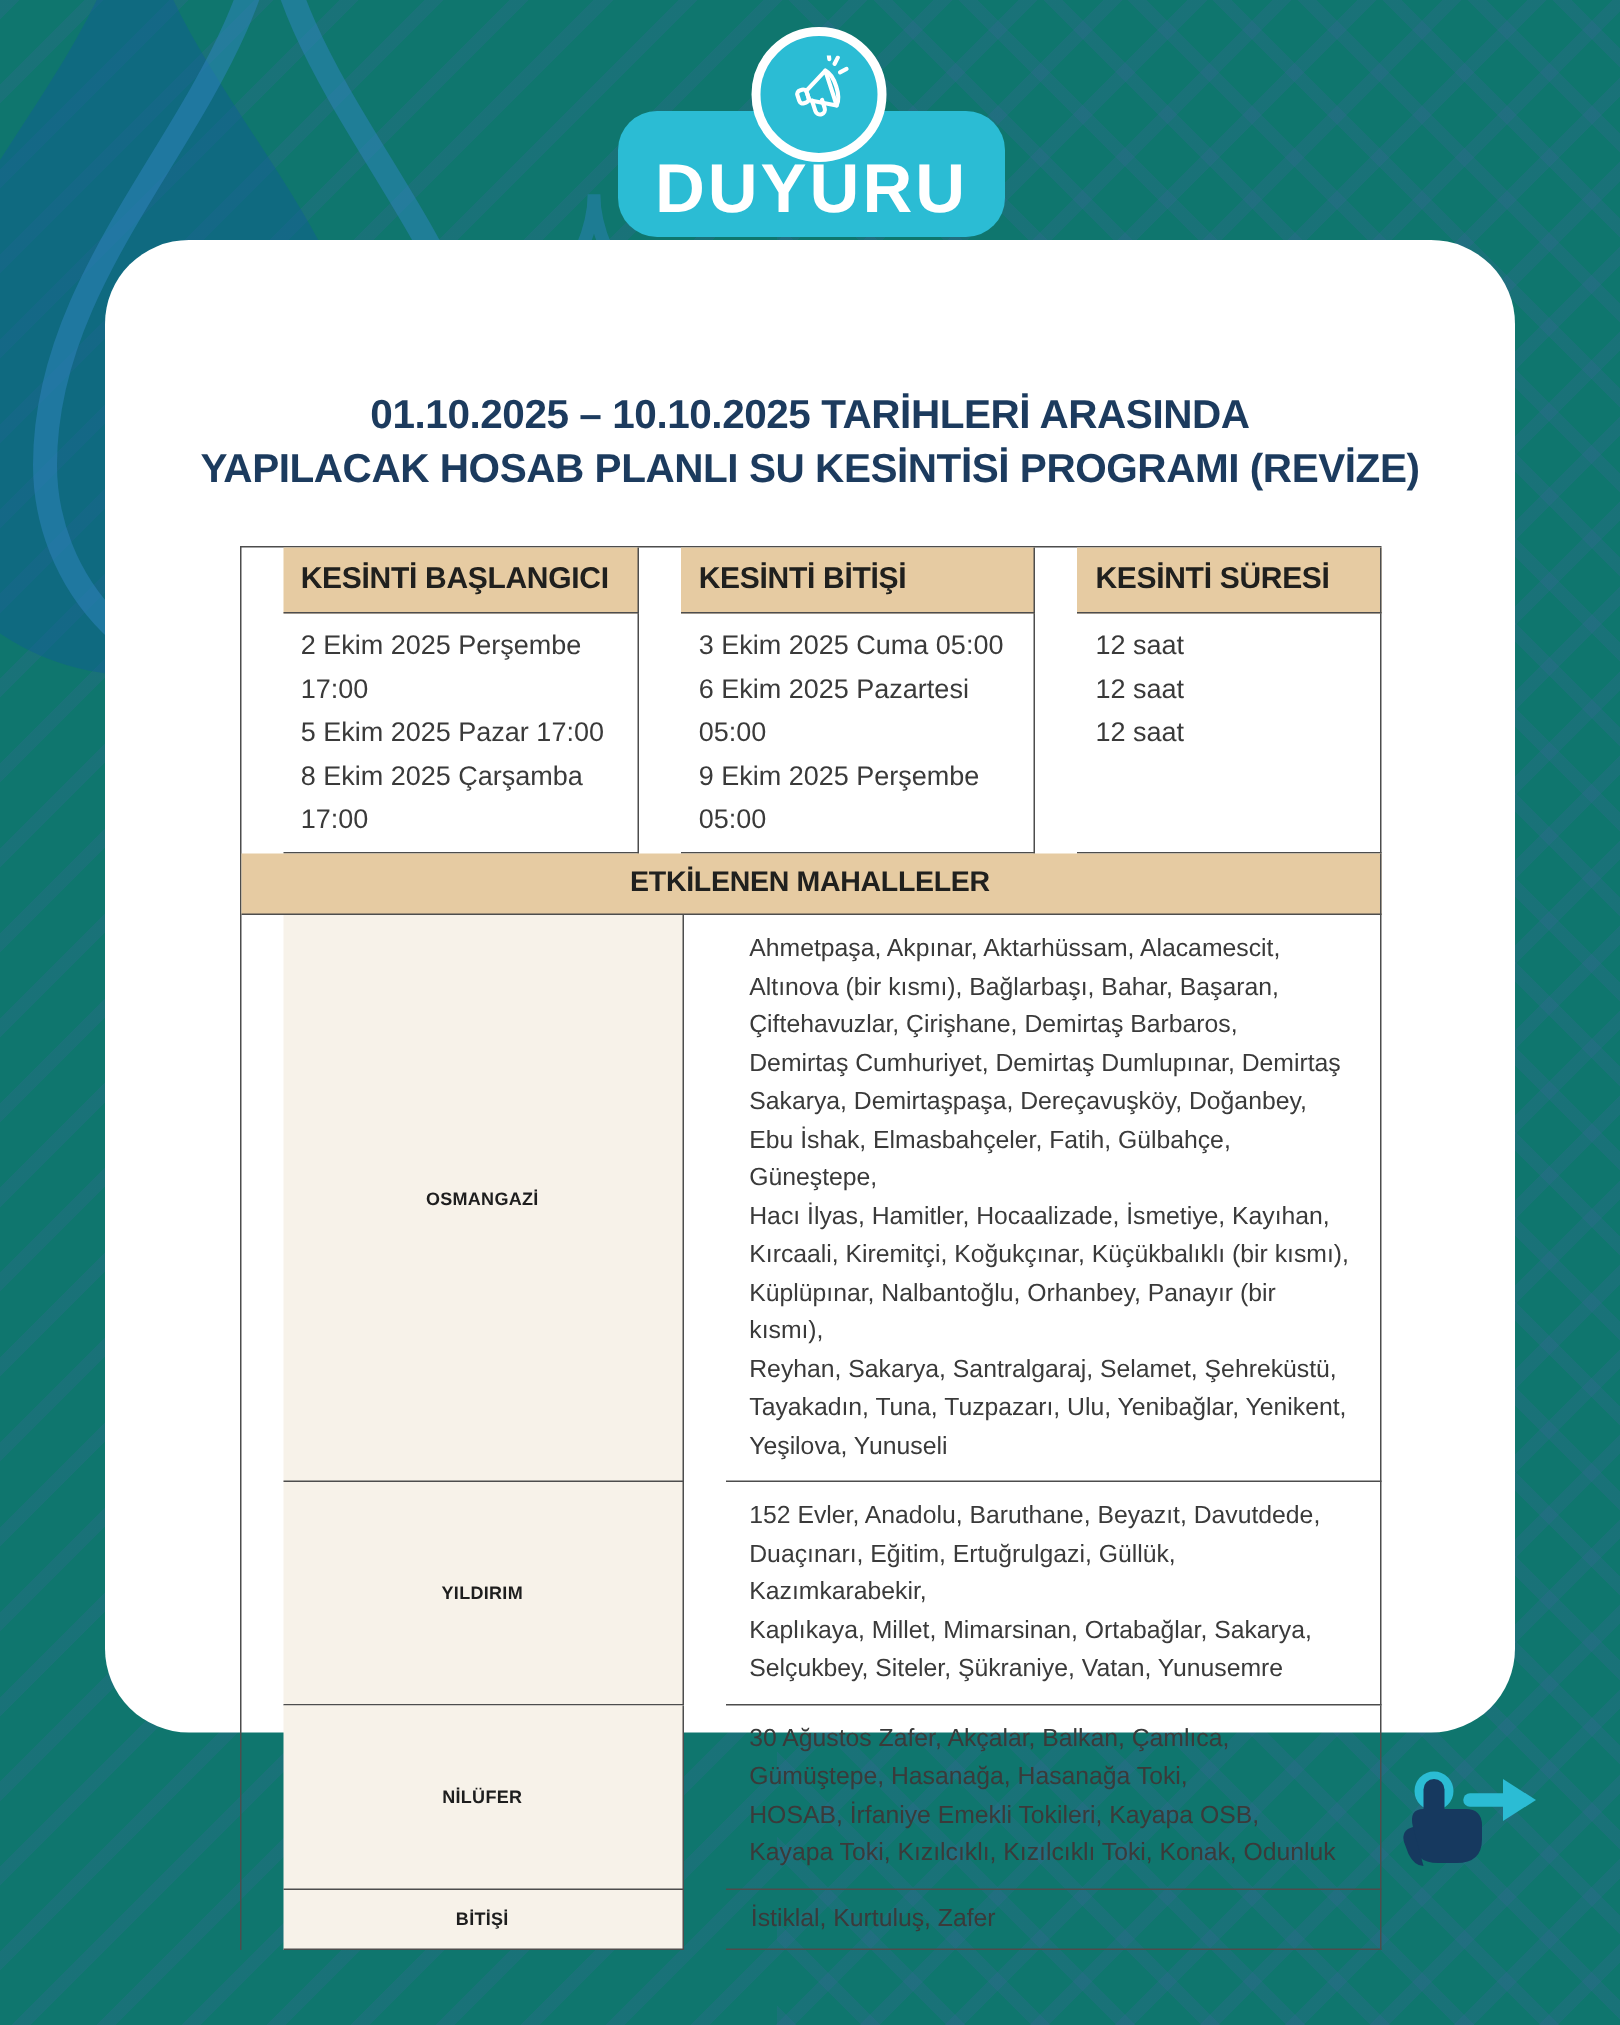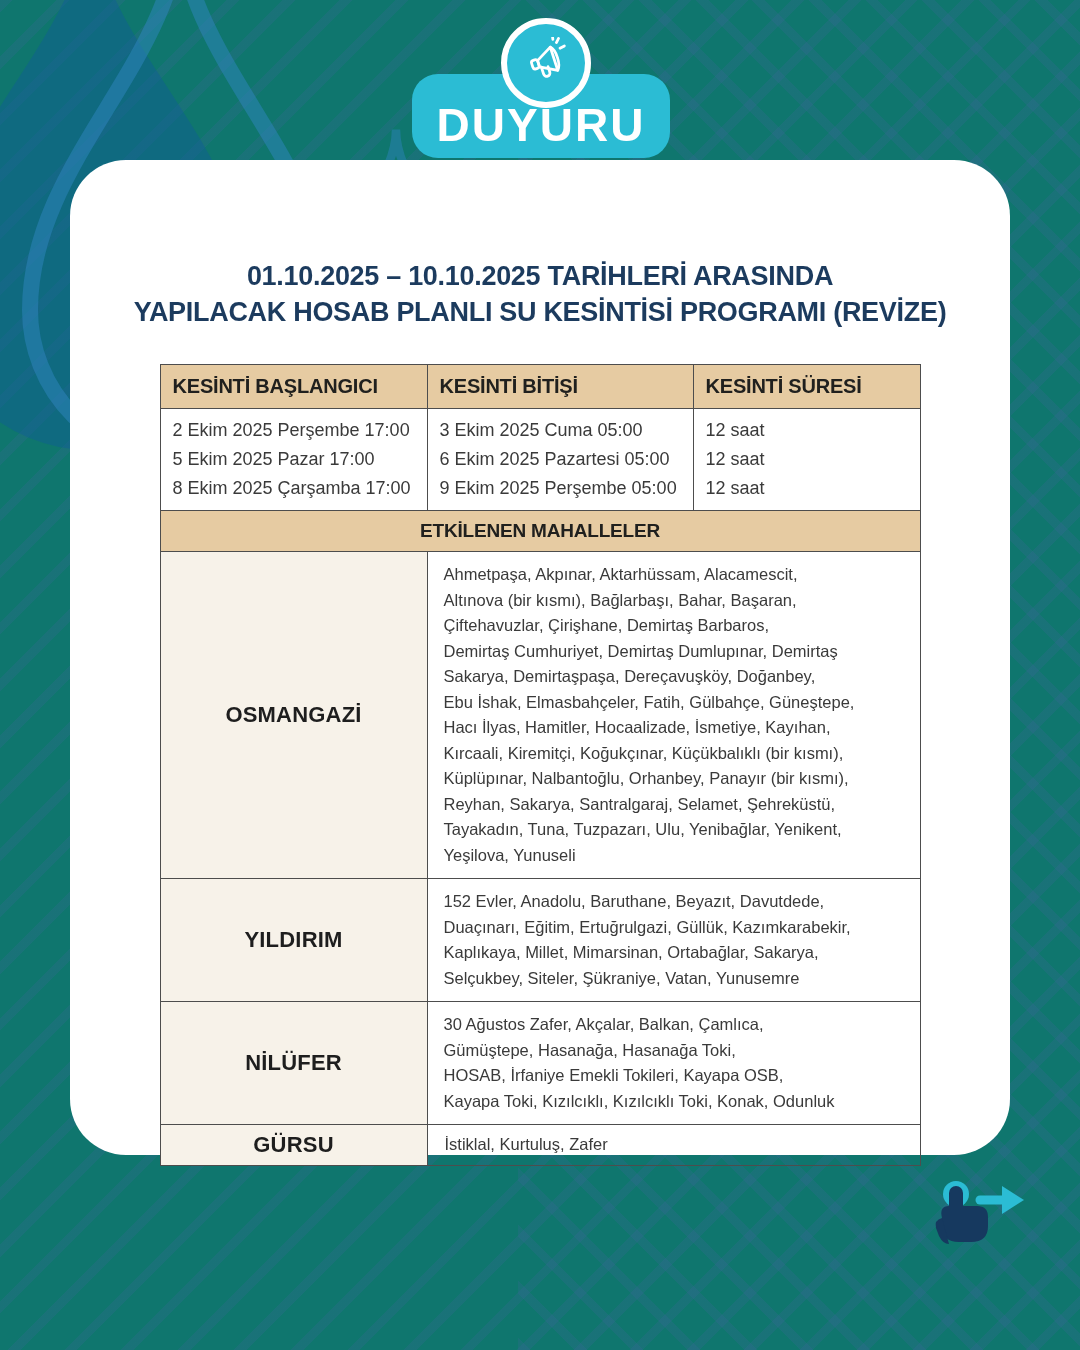--- a/index.html
+++ b/index.html
@@ -44,38 +44,39 @@
   
   .table{
     width:760px;margin:34px auto 0 auto;
     border-top:1px solid #4d4d4d;border-left:1px solid #4d4d4d;
     color:#333;
   }
   .trow{display:flex;}
   .cell{
     border-right:1px solid #4d4d4d;border-bottom:1px solid #4d4d4d;
     box-sizing:border-box;
+    margin-left:28px;
   }
   .c1{width:267px;}
   .c2{width:266px;}
   .c3{width:227px;}
   .hdr .cell{
     background:#e6cba2;font-weight:bold;font-size:20px;color:#20201e;
     padding:10px 12px;letter-spacing:-0.2px;
   }
   .sched .cell{padding:7px 12px;font-size:18px;line-height:29px;color:#3a3a3a;}
   .section-hdr{
     background:#e6cba2;border-right:1px solid #4d4d4d;border-bottom:1px solid #4d4d4d;
     width:100%;text-align:center;font-weight:bold;font-size:19px;color:#20201e;
     padding:9px 15px;box-sizing:border-box;letter-spacing:-0.2px;
   }
   .cL{
     width:267px;background:#f7f2e9;
     display:flex;align-items:center;justify-content:center;
-    font-weight:bold;font-size:22px;color:#1e1e1e;letter-spacing:0.2px;
+    font-weight:bold;font-size:12px;color:#1e1e1e;letter-spacing:0.2px;
   }
   .cR{flex:1;padding:10px 16px;font-size:16.5px;line-height:25.5px;color:#3a3a3a;}
   .hoods{white-space:pre-line;}
   .grs .cR{padding:7px 17px;}
 
   
   .swipe{position:absolute;left:922px;top:1178px;z-index:4;}
 </style>
 </head>
 <body>
@@ -172,21 +173,21 @@
 
       <div class="trow">
         <div class="cell cL">NİLÜFER</div>
         <div class="cell cR hoods">30 Ağustos Zafer, Akçalar, Balkan, Çamlıca,
 Gümüştepe, Hasanağa, Hasanağa Toki,
 HOSAB, İrfaniye Emekli Tokileri, Kayapa OSB,
 Kayapa Toki, Kızılcıklı, Kızılcıklı Toki, Konak, Odunluk</div>
       </div>
 
       <div class="trow grs">
-        <div class="cell cL">GÜRSU</div>
+        <div class="cell cL">BİTİŞİ</div>
         <div class="cell cR hoods">İstiklal, Kurtuluş, Zafer</div>
       </div>
 
     </div>
   </div>
 
   <svg class="swipe" width="104" height="78" viewBox="0 0 104 78">
     <circle cx="34" cy="16" r="13" fill="#2bbcd4"></circle>
     <rect x="27" y="8" width="14" height="36" rx="7" fill="#16395f"></rect>
     <path d="M20 40 q-3 -12 7 -12 h28 q11 0 11 11 v9 q0 16 -17 16 h-12 q-17 0 -17 -16 z" fill="#16395f"></path>

